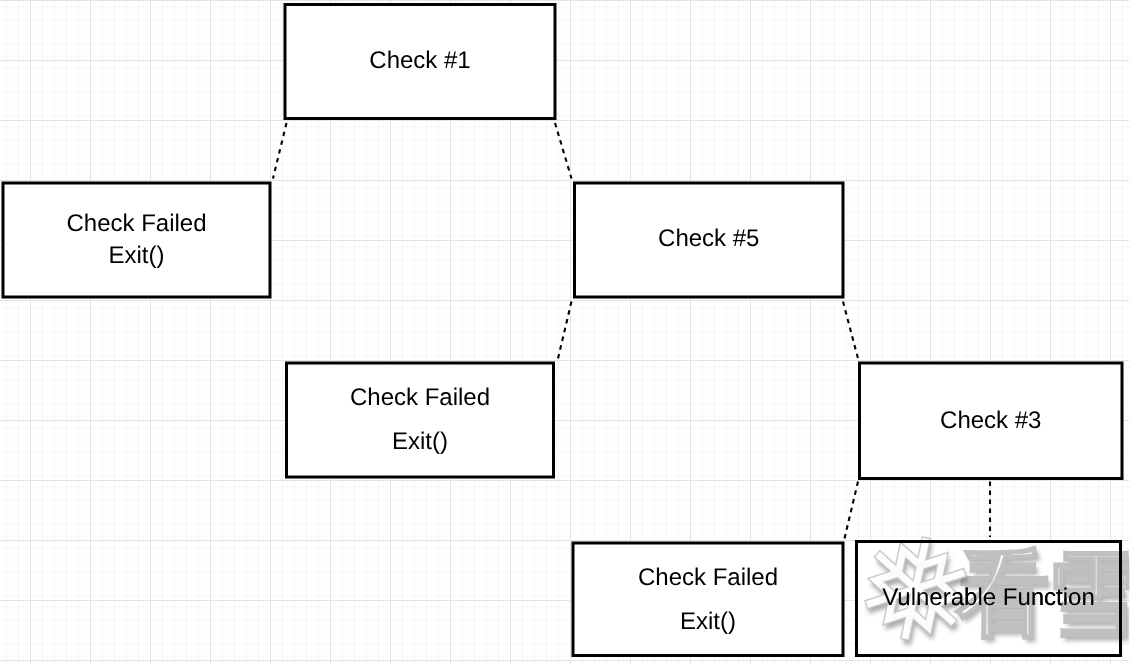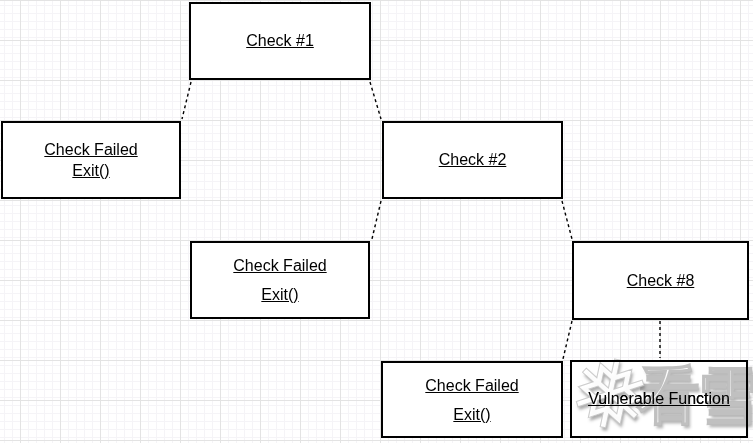--- a/index.html
+++ b/index.html
@@ -45,21 +45,21 @@
     justify-content: center;
     z-index: 2;
     color: #000000;
     font-size: 16px;
     text-align: center;
   }
   .node-overlay {
     background: transparent;
     z-index: 6;
   }
-  .node-line { white-space: nowrap; text-decoration: underline; }
+  .node-line { white-space: nowrap; }
   .watermark {
     position: absolute;
     left: 570px;
     top: 348px;
     width: 185px;
     height: 95px;
     display: flex;
     align-items: center;
     z-index: 5;
     pointer-events: none;
@@ -98,28 +98,28 @@
     </svg>
 
   <div class="node" style="left: 189px; top: 2px; width: 182px; height: 78px;">
       <div class="node-line" style="line-height: 20px;">Check #1</div>
     </div>
     <div class="node" style="left: 1px; top: 121px; width: 180px; height: 78px;">
       <div class="node-line" style="line-height: 21px;">Check Failed</div>
       <div class="node-line" style="line-height: 21px;">Exit()</div>
     </div>
     <div class="node" style="left: 382px; top: 121px; width: 181px; height: 78px;">
-      <div class="node-line" style="line-height: 20px;">Check #2</div>
+      <div class="node-line" style="line-height: 20px;">Check #5</div>
     </div>
     <div class="node" style="left: 190px; top: 241px; width: 180px; height: 78px;">
       <div class="node-line" style="line-height: 29px;">Check Failed</div>
       <div class="node-line" style="line-height: 29px;">Exit()</div>
     </div>
     <div class="node" style="left: 572px; top: 241px; width: 177px; height: 79px;">
-      <div class="node-line" style="line-height: 20px;">Check #8</div>
+      <div class="node-line" style="line-height: 20px;">Check #3</div>
     </div>
     <div class="node" style="left: 381px; top: 361px; width: 182px; height: 77px;">
       <div class="node-line" style="line-height: 29px;">Check Failed</div>
       <div class="node-line" style="line-height: 29px;">Exit()</div>
     </div>
     <div class="node" style="left: 570px; top: 360px; width: 178px; height: 78px;">
       <div class="node-line" style="line-height: 20px;">Vulnerable Function</div>
     </div>
     <div class="watermark">
     <span class="wm-flake">❅</span>

